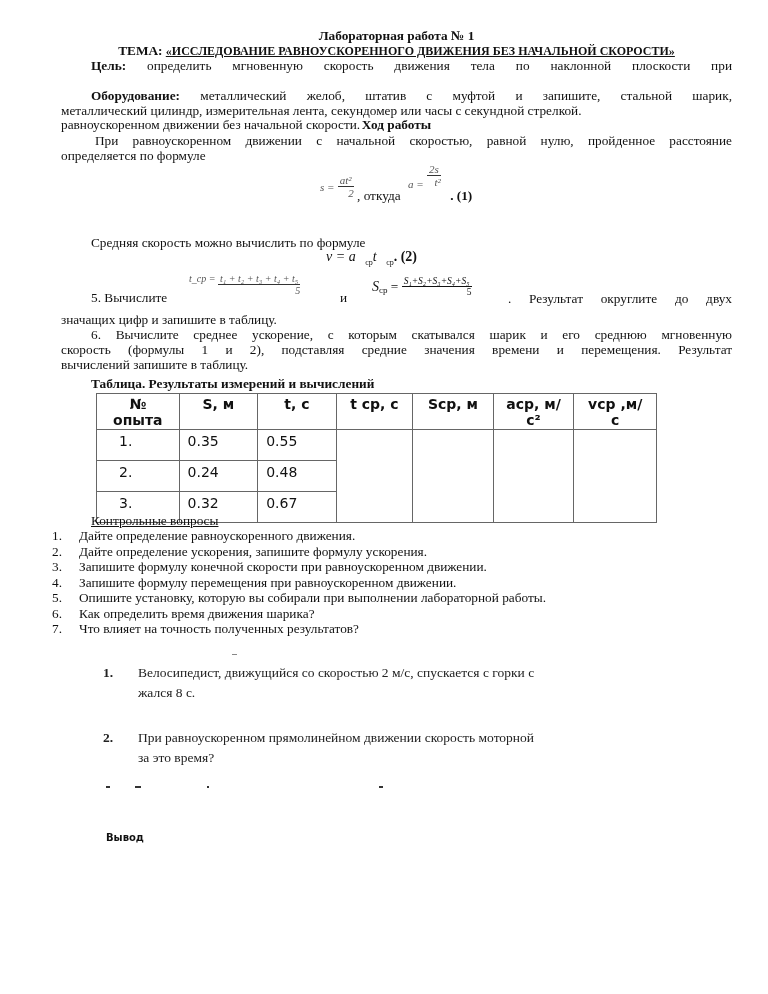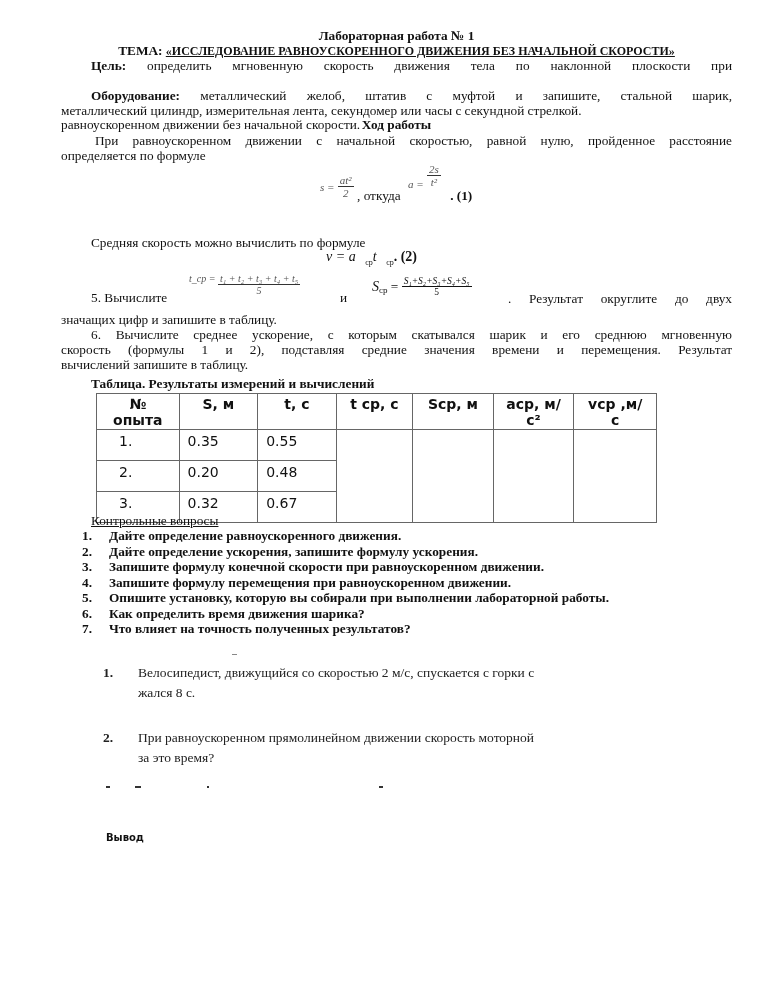--- a/index.html
+++ b/index.html
@@ -5,31 +5,31 @@
   html, body { margin:0; padding:0; background:#ffffff; }
   body { width:768px; height:994px; position:relative; overflow:hidden;
          font-family:"Liberation Serif", serif; color:#111; font-size:13.3px; }
   .abs { position:absolute; }
   .sans { font-family:"DejaVu Sans", sans-serif; }
   .bold { font-weight:bold; }
   .center { text-align:center; }
   .just { text-align:justify; text-align-last:justify; }
   .line { position:absolute; left:61px; width:671px; line-height:15px; white-space:nowrap; }
   .u { text-decoration:underline;font-family:Liberation Serif, serif; }
-  .frac { display:inline-block; vertical-align:middle; text-align:center; }
+  .frac { display:inline-block; vertical-align:middle; text-align:right; }
   .frac .num { display:block; border-bottom:1px solid #333; padding:0 2px; }
   .frac .den { display:block; }
   .gray { color:#555; }
   table.res { position:absolute; left:96px; top:393px; width:561px; border-collapse:collapse;
               font-family:"DejaVu Sans", sans-serif; font-size:14px; }
   table.res td, table.res th { border:1px solid #666; padding:0 8px; vertical-align:top; }
   table.res th { height:33px; font-weight:bold; text-align:center; padding-top:2px; }
   table.res td { height:27px; padding-top:3px; font-weight:normal; }
   table.res td.num { padding-left:22px; }
-  .q { position:absolute; left:82px; line-height:15.5px; white-space:nowrap;font-weight:bold; }
+  .q { position:absolute; left:52px; line-height:15.5px; white-space:nowrap; }
   .q .n { display:inline-block; width:27px; }
   .prob { position:absolute; left:103px; width:500px; font-family:"Liberation Serif", serif;
           font-size:13.5px; line-height:19.5px; color:#222; }
   .prob .pn { position:absolute; left:0; font-weight:bold; }
   .prob .pt { margin-left:35px; display:block; }
   sub { font-size:8px; }
 </style>
 </head>
 <body>
 
@@ -123,21 +123,21 @@
     <td class="num">1.</td>
     <td>0.35</td>
     <td>0.55</td>
     <td rowspan="3"></td>
     <td rowspan="3"></td>
     <td rowspan="3"></td>
     <td rowspan="3"></td>
   </tr>
   <tr>
     <td class="num">2.</td>
-    <td>0.20</td>
+    <td>0.24</td>
     <td>0.48</td>
   </tr>
   <tr>
     <td class="num">3.</td>
     <td>0.32</td>
     <td>0.67</td>
   </tr>
 </tbody>
   </table>
 

